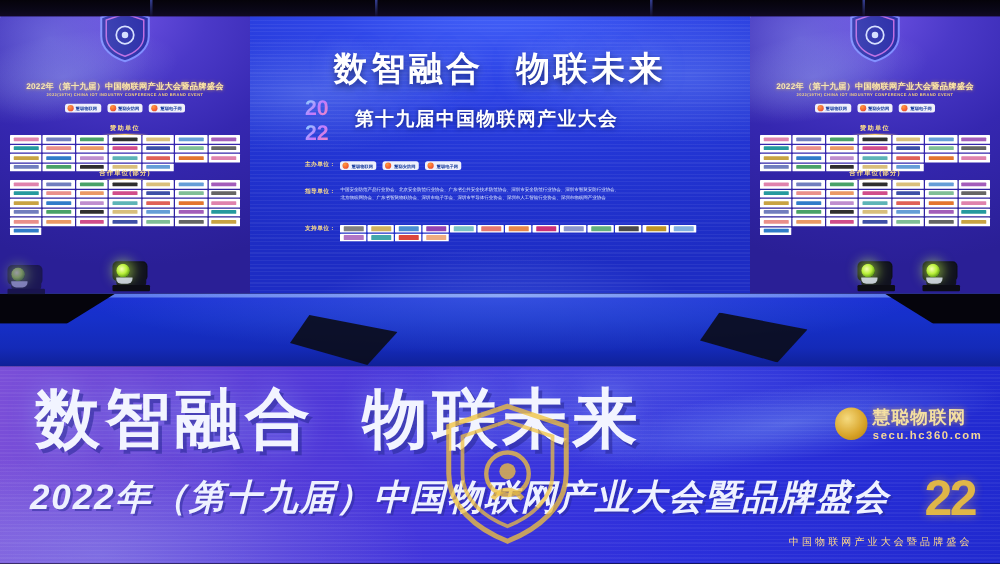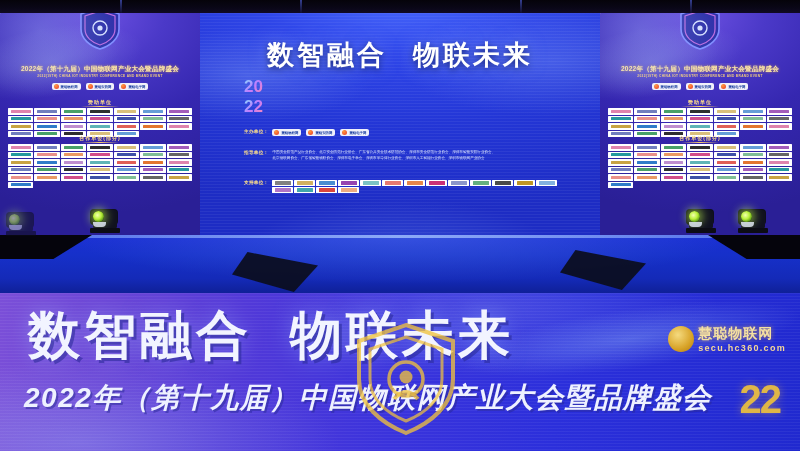--- a/index.html
+++ b/index.html
@@ -634,20 +634,21 @@
             <linearGradient id="ym" x1="0" y1="0" x2="1" y2="1">
               <stop offset="0" stop-color="#7ee8ff"></stop>
                 <stop offset=".5" stop-color="#c07bff"></stop>
               <stop offset="1" stop-color="#ff8ab0"></stop>
             </linearGradient>
           </defs>
           <text x="0" y="17" font-size="17" font-weight="800" fill="url(#ym)" font-family="Liberation Sans, sans-serif">20</text>
           <text x="0" y="37" font-size="17" font-weight="800" fill="url(#ym)" font-family="Liberation Sans, sans-serif">22</text>
         </svg>
         <div class="subtexts">
+          <div class="sub1">第十九届中国物联网产业大会</div>
         </div>
       </div>
 
       <div class="creditrow" style="top:116px">
         <span class="credit-lab">主办单位：</span>
         <span class="credit-chips">
           <span class="org-chip">
             <span class="org-dot"></span>
             <span class="org-name">慧聪物联网</span>
           </span>
@@ -778,20 +779,21 @@
 
     <svg class="wm-shield" viewBox="0 0 108 116">
       <path d="M54 4 L101 20 V58 C101 84 79 102 54 112 C29 102 7 84 7 58 V20 Z" fill="none" stroke="#f0c23c" stroke-width="4" opacity=".85"></path>
       <path d="M54 16 L90 28 V58 C90 78 74 92 54 100 C34 92 18 78 18 58 V28 Z" fill="none" stroke="#f0c23c" stroke-width="3" opacity=".8"></path>
       <circle cx="54" cy="58" r="17" fill="none" stroke="#f0c23c" stroke-width="3.5" opacity=".85"></circle>
       <circle cx="54" cy="56" r="6.5" fill="#f0c23c" opacity=".85"></circle>
       <path d="M42 78 q12 -14 24 0" fill="none" stroke="#f0c23c" stroke-width="4" opacity=".85"></path>
     </svg>
 
     <div class="b-year">22</div>
+    <div class="b-foot">中国物联网产业大会暨品牌盛会</div>
 
     <div class="wm">
       <div class="wm-mark"></div>
       <div class="wm-txts">
         <div class="wm-cn">慧聪物联网</div>
         <div class="wm-url">secu.hc360.com</div>
       </div>
     </div>
   </div>
 </div>

